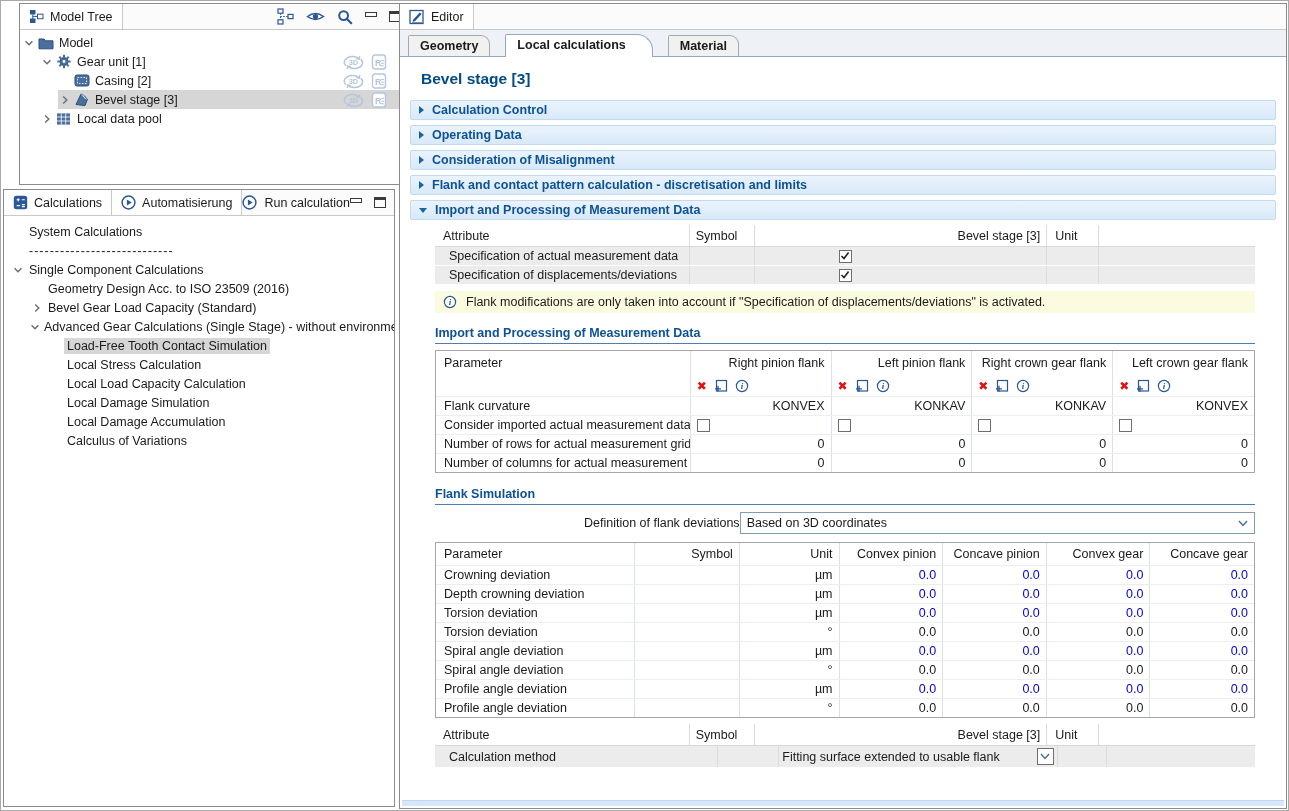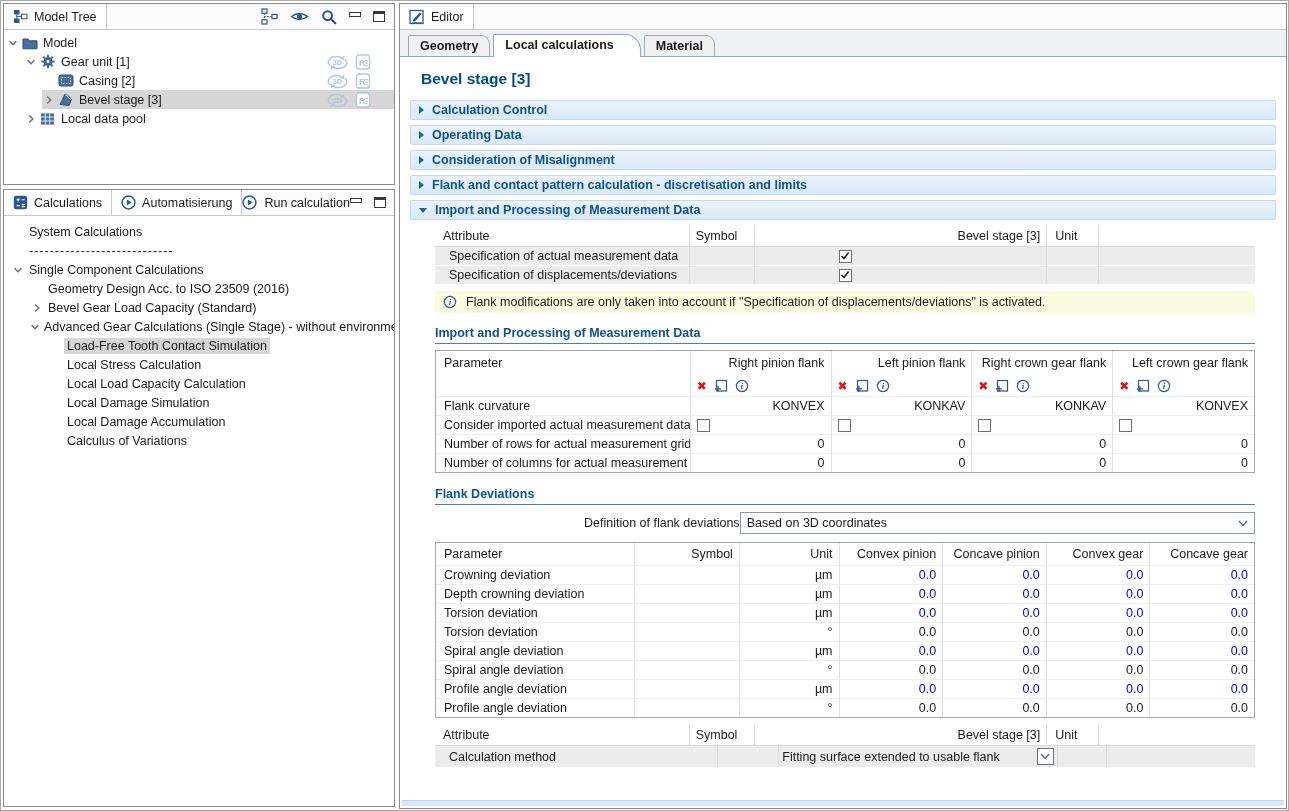--- a/index.html
+++ b/index.html
@@ -10,21 +10,21 @@
     background: #ffffff;
   }
   .app {
     position: relative;
     width: 1289px; height: 811px;
     background: #fff;
     border: 1px solid #a9a9a9;
     overflow: hidden;
   }
   .panel { position: absolute; border: 1px solid #8b8b8b; background: #fff; overflow: hidden; }
-  #model-panel  { left: 2px; top: 2px;   width: 392px; height: 182px; }
+  #model-panel  { left: 18px; top: 2px;   width: 392px; height: 182px; }
   #calc-panel   { left: 2px; top: 188px; width: 392px; height: 618px; }
   #editor-panel { left: 398px; top: 2px; width: 888px; height: 806px; }
 
   
   .phead { height: 26px; display: flex; align-items: stretch; background: #fbfbfb; border-bottom: 1px solid #c9c9c9; }
   .ptab  { display: flex; align-items: center; gap: 6px; padding: 0 9px; background: #fff; border-right: 1px solid #c9c9c9; white-space: nowrap; }
   .ptools { margin-left: auto; display: flex; align-items: center; gap: 12px; padding-right: 9px; }
   .runarea { flex: 1; display: flex; align-items: center; justify-content: center; gap: 7px; white-space: nowrap; }
   .win-min { display: inline-block; width: 12px; height: 5px; border: 1px solid #3a3a3a; margin-top: -5px; }
   .win-max { display: inline-block; width: 12px; height: 11px; border: 1px solid #3a3a3a; border-top-width: 3px; }
@@ -40,21 +40,21 @@
   .side-ics { margin-left: auto; display: inline-flex; gap: 7px; align-items: center; }
 
   
   .clist { padding-top: 6px; }
   .crow { height: 19px; display: flex; align-items: center; white-space: nowrap; }
   .cexp { width: 16px; display: inline-flex; justify-content: center; }
   .clabel { padding: 1px 3px; }
   .clabel.selected { background: #d6d6d6; }
 
   
-  .etabstrip { height: 27px; background: #eef2f7; border-bottom: 1px solid #93a9c0; display: flex; align-items: flex-end; padding-left: 8px; gap: 3px; position: relative; }
+  .etabstrip { height: 27px; background: #eef2f7; border-bottom: 1px solid #93a9c0; display: flex; align-items: flex-end; padding-left: 8px; gap: 15px; position: relative; }
   .etab { border: 1px solid #a9a9a9; border-bottom: none; background: #f1f1f1; font-weight: bold; padding: 3px 11px; border-radius: 2px 9px 0 0; position: relative; white-space: nowrap; }
   .etab.active { background: #fff; border-color: #8fa8c0; border-radius: 2px 16px 0 0; padding-right: 26px; margin-bottom: -1px; padding-bottom: 5px; z-index: 2; }
   #editor-content { position: absolute; top: 53px; left: 0; right: 0; bottom: 0; padding: 13px 10px 0 10px; background: #fff; overflow: hidden; }
   .etitle { margin-left: 11px; font-size: 15.5px; font-weight: bold; color: #004a85; margin-bottom: 12px; }
   .secbar { height: 20px; margin-bottom: 5px; background: linear-gradient(#eaf3fc, #d9e9f8); border: 1px solid #c3d9ef; border-radius: 2px; display: flex; align-items: center; gap: 8px; padding-left: 8px; color: #0d5295; font-weight: bold; }
   .tri-r { width: 0; height: 0; border-left: 5px solid #1464a5; border-top: 4px solid transparent; border-bottom: 4px solid transparent; }
   .tri-d { width: 0; height: 0; border-top: 5px solid #1464a5; border-left: 4px solid transparent; border-right: 4px solid transparent; }
   .inner { margin-left: 25px; margin-right: 21px; }
 
   .hblue { color: #0d5295; font-weight: bold; padding-bottom: 3px; border-bottom: 1px solid #4d7eb0; }
@@ -552,21 +552,21 @@
             </div>
             <div class="drow">
               <div class="cell l8" style="width: 255px;">Number of columns for actual measurement grid</div>
               <div class="cell r" style="width: 141px;">0</div>
               <div class="cell r" style="width: 141px;">0</div>
               <div class="cell r" style="width: 141px;">0</div>
               <div class="cell r" style="width: 141px;">0</div>
             </div>
           </div>
 
-        <div class="hblue mt14">Flank Deviations</div>
+        <div class="hblue mt14">Flank Simulation</div>
         <div class="row-flex" style="margin-top:7px; align-items:center;">
           <div style="width:305px;">Definition of flank deviations</div>
           <div class="sel" style="width:516px;">
             <span>Based on 3D coordinates</span>
             <span class="ic" id="i-selchev">
                 <svg width="10" height="7" viewBox="0 0 10 7">
                   <path d="M1 1 L5 5.4 L9 1" fill="none" stroke="#4f6b8f" stroke-width="1.4"></path>
                 </svg>
               </span>
           </div>

